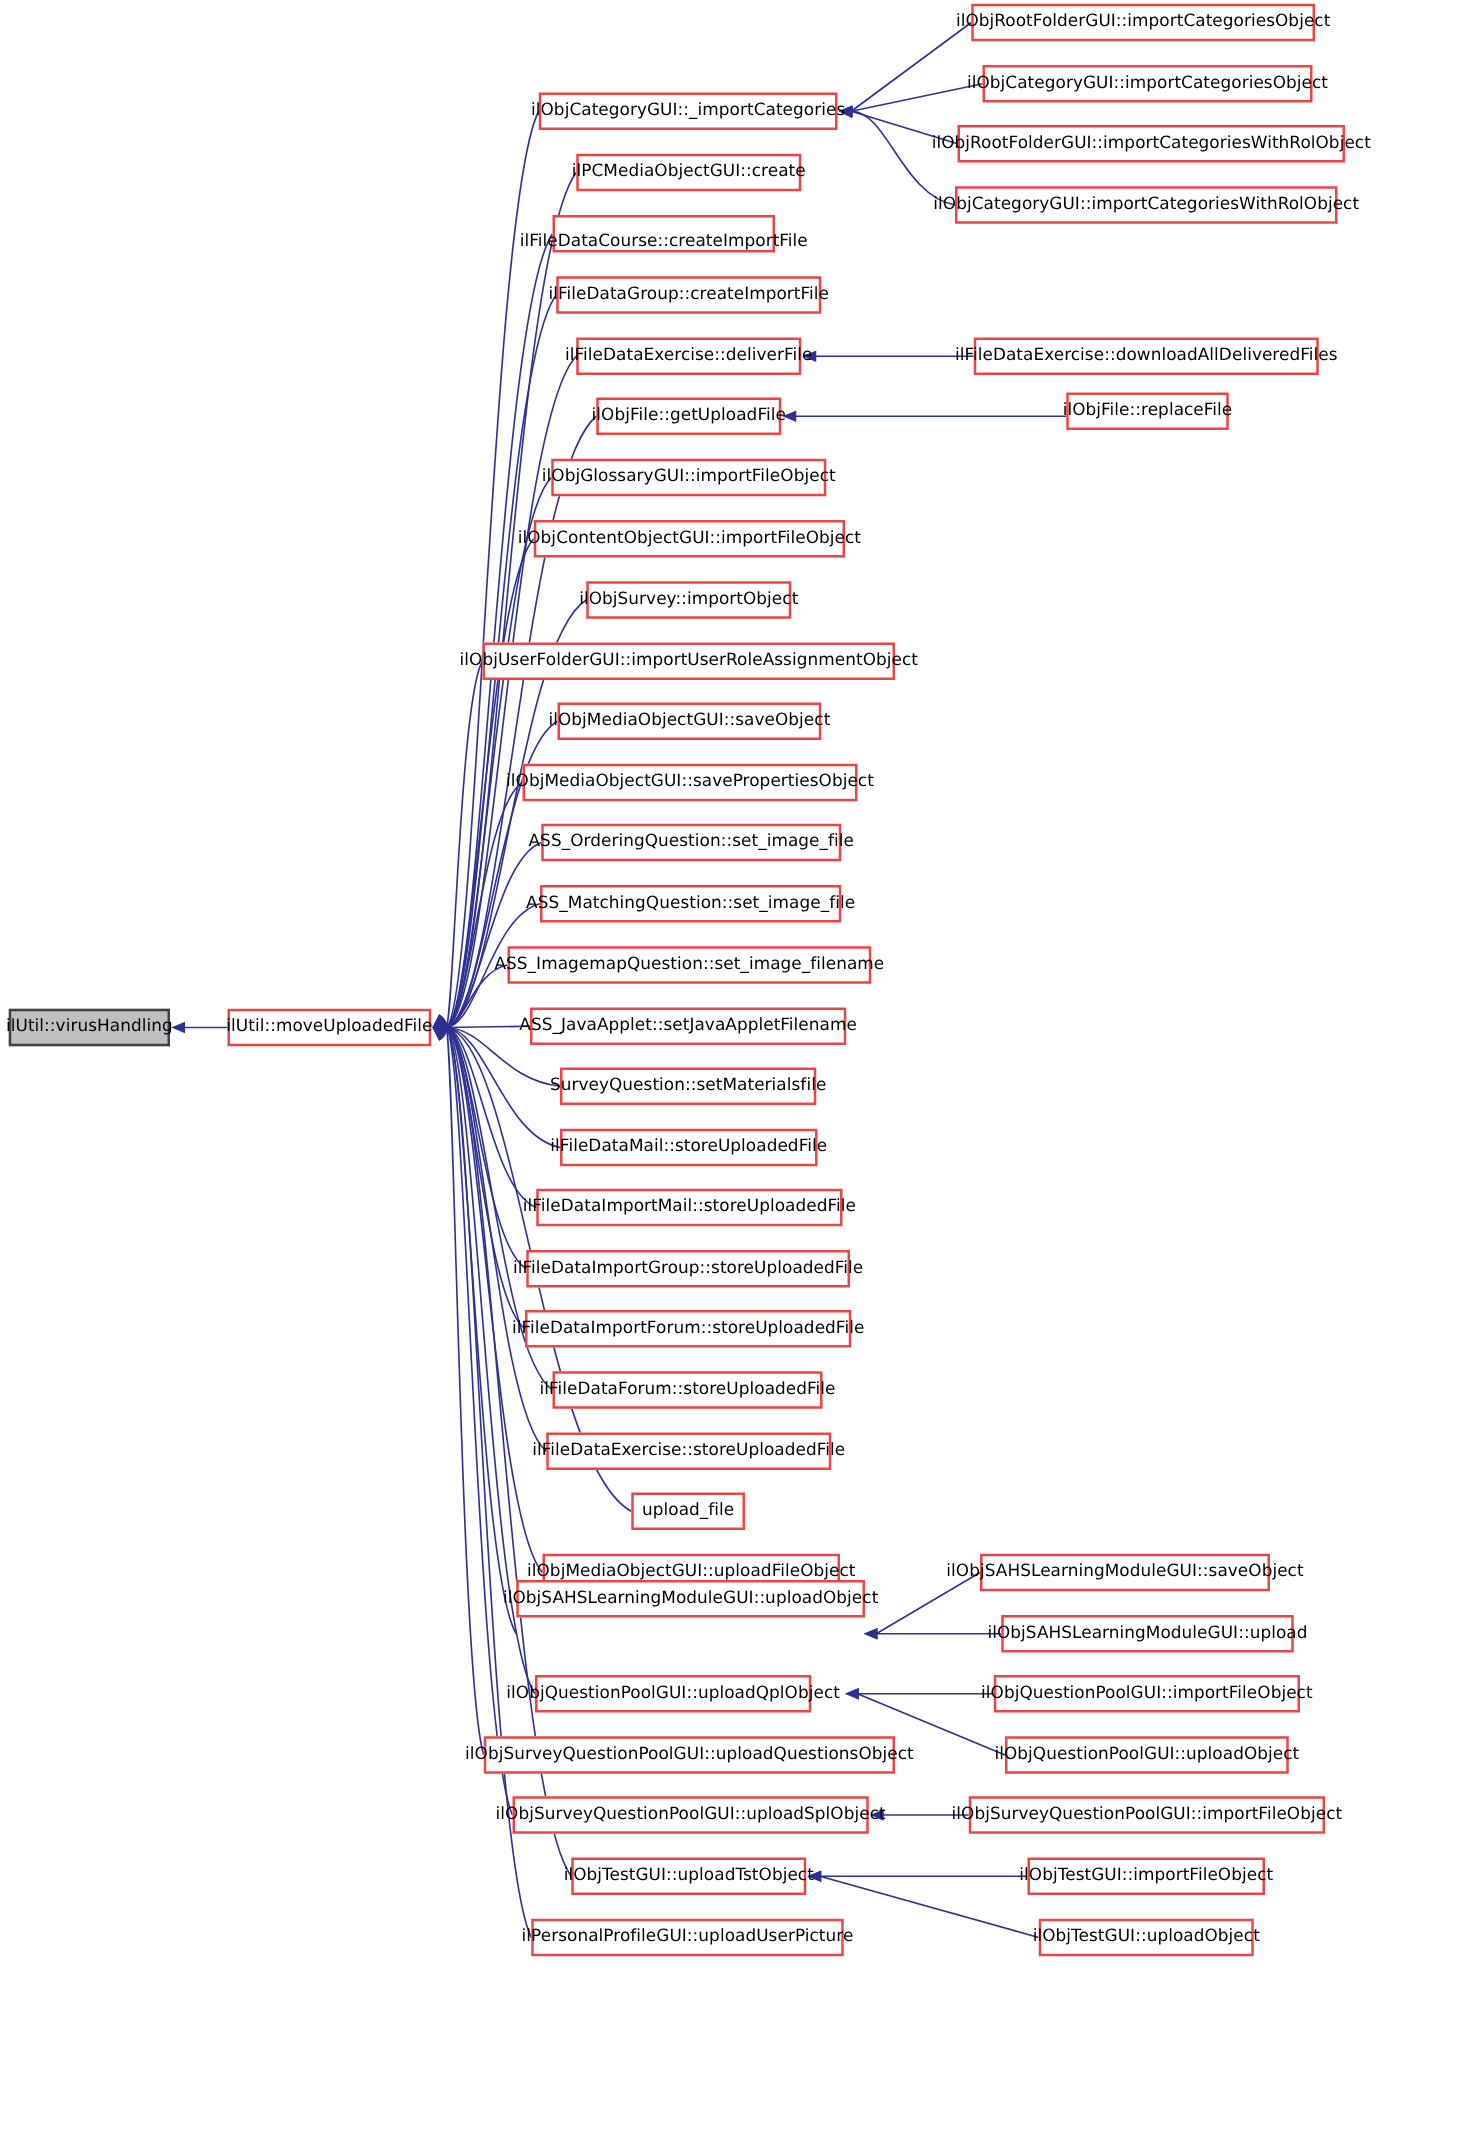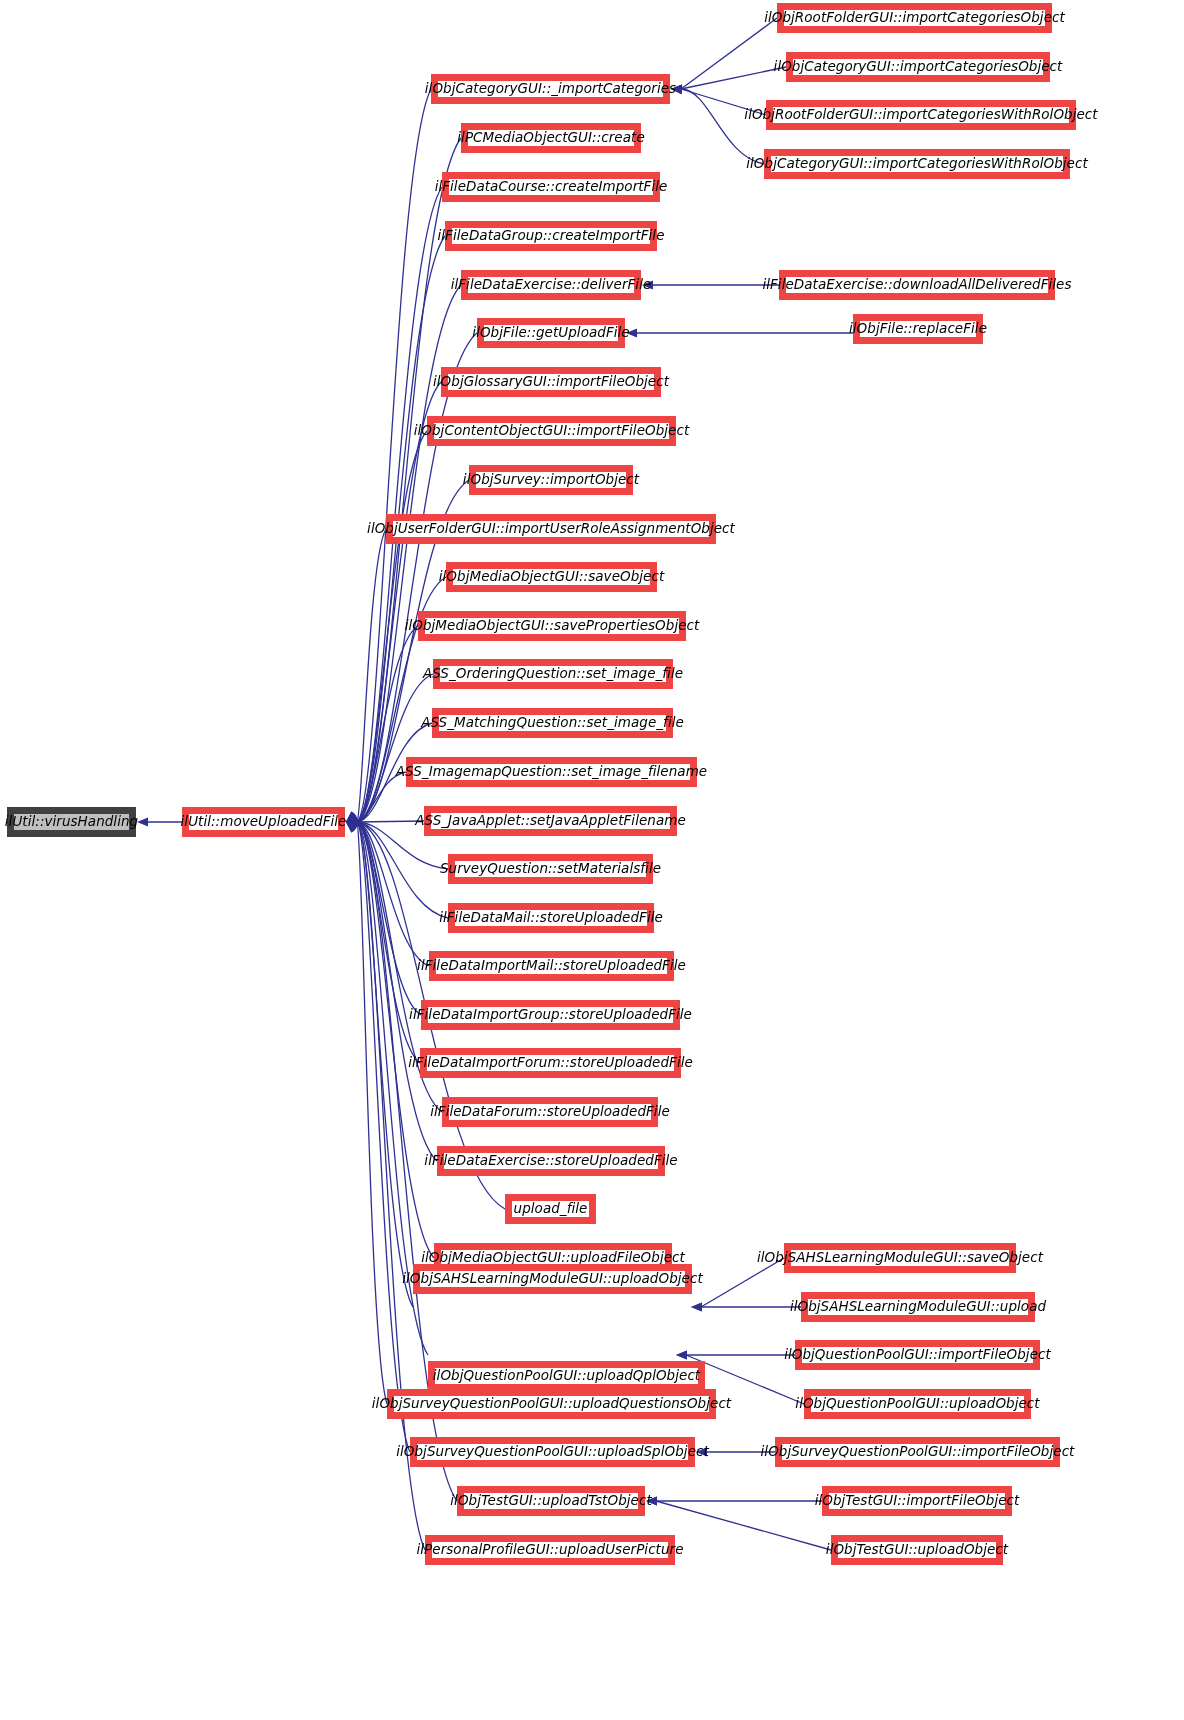--- a/index.html
+++ b/index.html
@@ -21,30 +21,29 @@
     height:1720px;
     pointer-events:none;
   }
   .node{
     position:absolute;
     box-sizing:border-box;
     display:flex;
     align-items:center;
     justify-content:center;
     height:30px;
-    border:7px solid #ef4444;
+    border:2px solid #ef4444;
     background:#ffffff;
     color:#000000;
     font-size:13.5px;
     line-height:1;
     letter-spacing:0.05px;
     white-space:nowrap;
     padding:0 18px;
     z-index:2;
-    font-style:italic;
   }
   .node.highlight{
     background:#bfbfbf;
     border-color:#404040;
   }
   .node .lbl{
     display:block;
     white-space:nowrap;
   }
 </style>
@@ -150,21 +149,21 @@
       </div>
       <div class="node" style="left: 182px; top: 807px; width: 163px;">
         <span class="lbl">ilUtil::moveUploadedFile</span>
       </div>
       <div class="node" style="left: 431px; top: 74px; width: 239px;">
         <span class="lbl">ilObjCategoryGUI::_importCategories</span>
       </div>
       <div class="node" style="left: 461px; top: 123px; width: 180px;">
         <span class="lbl">ilPCMediaObjectGUI::create</span>
       </div>
-      <div class="node" style="left: 442px; top: 172px; width: 218px;">
+      <div class="node" style="left: 442px; top: 172px; width: 178px; align-items: flex-end;">
         <span class="lbl">ilFileDataCourse::createImportFile</span>
       </div>
       <div class="node" style="left: 445px; top: 221px; width: 212px;">
         <span class="lbl">ilFileDataGroup::createImportFile</span>
       </div>
       <div class="node" style="left: 461px; top: 270px; width: 180px;">
         <span class="lbl">ilFileDataExercise::deliverFile</span>
       </div>
       <div class="node" style="left: 477px; top: 318px; width: 148px;">
         <span class="lbl">ilObjFile::getUploadFile</span>
@@ -222,21 +221,21 @@
       </div>
       <div class="node" style="left: 505px; top: 1194px; width: 91px;">
         <span class="lbl">upload_file</span>
       </div>
       <div class="node" style="left: 434px; top: 1243px; width: 238px;">
         <span class="lbl">ilObjMediaObjectGUI::uploadFileObject</span>
       </div>
       <div class="node" style="left: 413px; top: 1264px; width: 279px; align-items: center;">
         <span class="lbl">ilObjSAHSLearningModuleGUI::uploadObject</span>
       </div>
-      <div class="node" style="left: 428px; top: 1340px; width: 277px; margin-top: 21px;">
+      <div class="node" style="left: 428px; top: 1340px; width: 221px;">
         <span class="lbl">ilObjQuestionPoolGUI::uploadQplObject</span>
       </div>
       <div class="node" style="left: 387px; top: 1389px; width: 329px;">
         <span class="lbl">ilObjSurveyQuestionPoolGUI::uploadQuestionsObject</span>
       </div>
       <div class="node" style="left: 410px; top: 1437px; width: 285px;">
         <span class="lbl">ilObjSurveyQuestionPoolGUI::uploadSplObject</span>
       </div>
       <div class="node" style="left: 457px; top: 1486px; width: 188px;">
         <span class="lbl">ilObjTestGUI::uploadTstObject</span>

